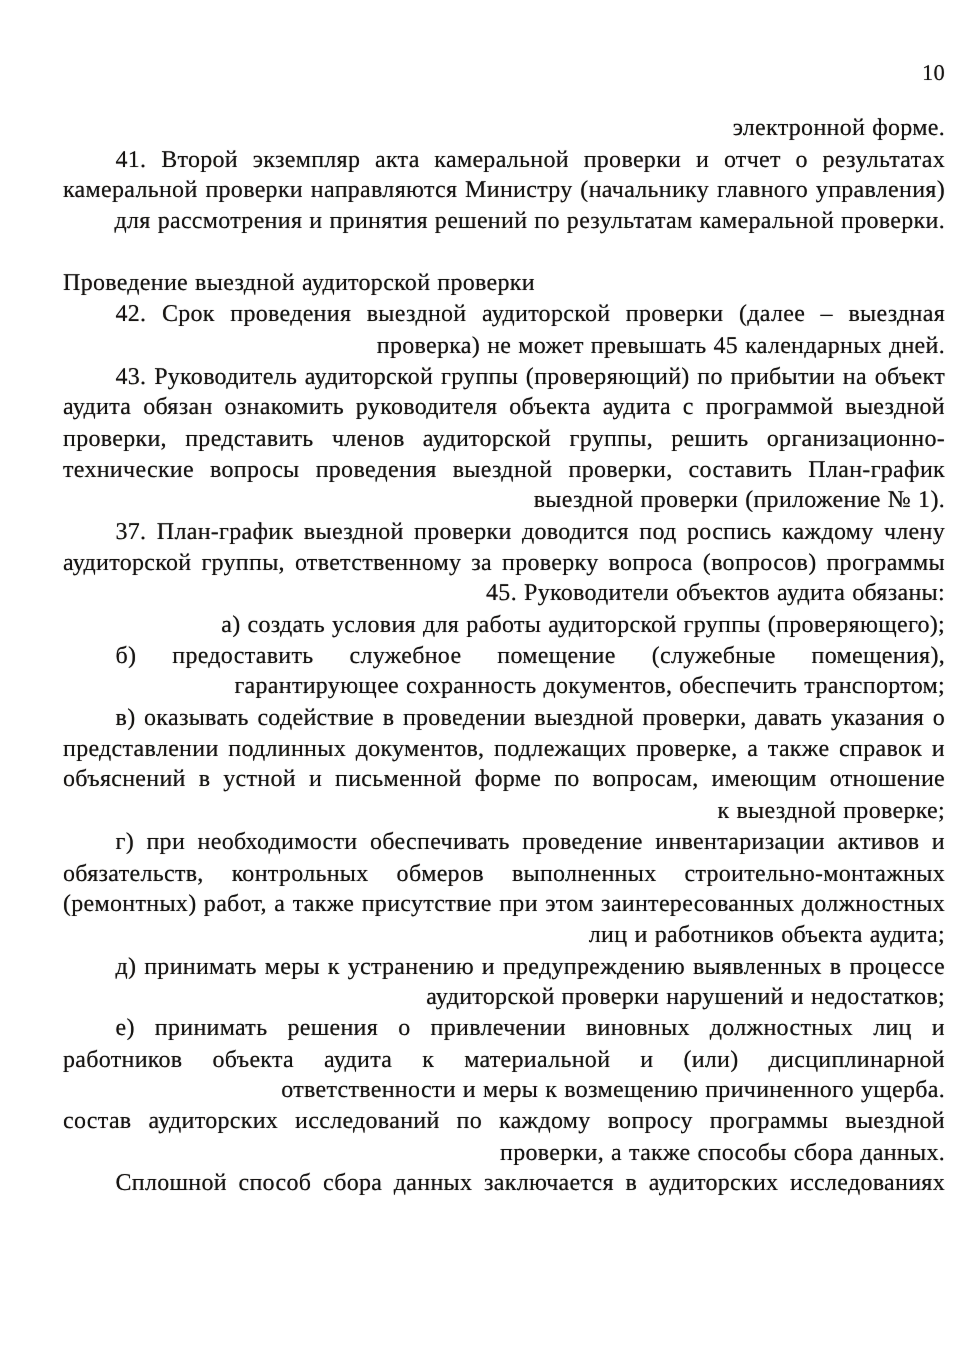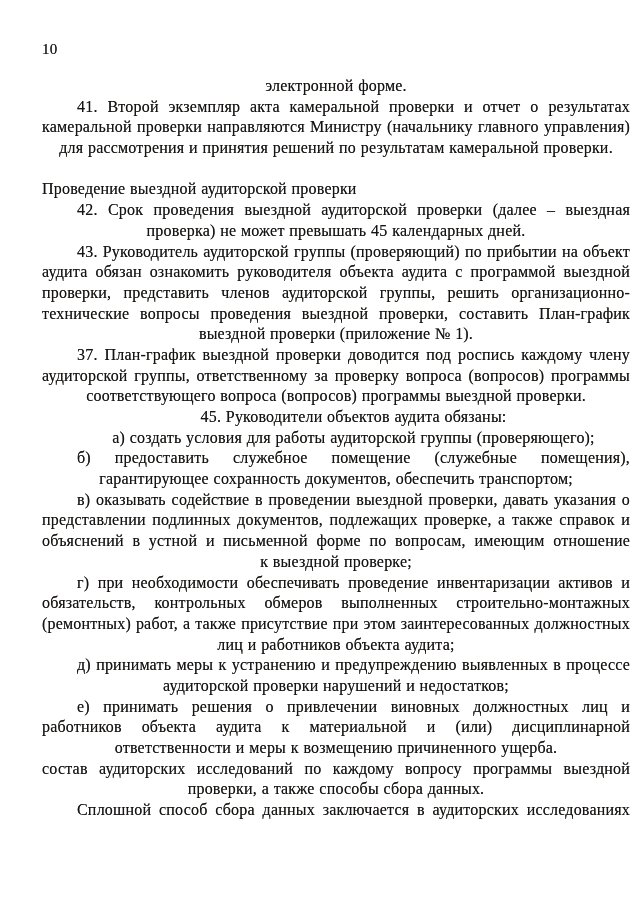--- a/index.html
+++ b/index.html
@@ -19,36 +19,36 @@
     text-shadow: 0 0 0.6px rgba(20, 18, 16, 0.65);
     letter-spacing: 0.2px;
   }
   .pagenum {
     position: absolute;
     top: 39px;
     left: 42px;
     width: 588px;
     height: 20px;
     line-height: 20px;
-    text-align: left;
+    text-align: right;
     font-size: 15px;
   }
   .content {
     position: absolute;
     top: 76px;
     left: 42px;
     width: 588px;
     font-size: 16px;
     line-height: 20.7px;
     word-spacing: 0.5px;
   }
   .para { margin: 0; }
   .line {
     height: 20.7px;
-    text-align: center;
+    text-align: right;
   }
   .line.indent { text-indent: 35px; }
   .line.stretch {
     text-align: justify;
     text-align-last: justify;
   }
   .heading {
     height: 20.7px;
     margin-top: 20.7px;
     margin-bottom: 0;
@@ -77,21 +77,20 @@
       <div class="para">
         <div class="line indent stretch">43. Руководитель аудиторской группы (проверяющий) по прибытии на объект</div>
         <div class="line stretch">аудита обязан ознакомить руководителя объекта аудита с программой выездной</div>
         <div class="line stretch">проверки, представить членов аудиторской группы, решить организационно-</div>
         <div class="line stretch">технические вопросы проведения выездной проверки, составить План-график</div>
         <div class="line">выездной проверки (приложение № 1).</div>
       </div>
       <div class="para">
         <div class="line indent stretch">37. План-график выездной проверки доводится под роспись каждому члену</div>
         <div class="line stretch">аудиторской группы, ответственному за проверку вопроса (вопросов) программы</div>
-        <div class="line">соответствующего вопроса (вопросов) программы выездной проверки.</div>
       </div>
       <div class="para">
         <div class="line indent">45. Руководители объектов аудита обязаны:</div>
       </div>
       <div class="para">
         <div class="line indent">а) создать условия для работы аудиторской группы (проверяющего);</div>
       </div>
       <div class="para">
         <div class="line indent stretch">б) предоставить служебное помещение (служебные помещения),</div>
         <div class="line">гарантирующее сохранность документов, обеспечить транспортом;</div>

